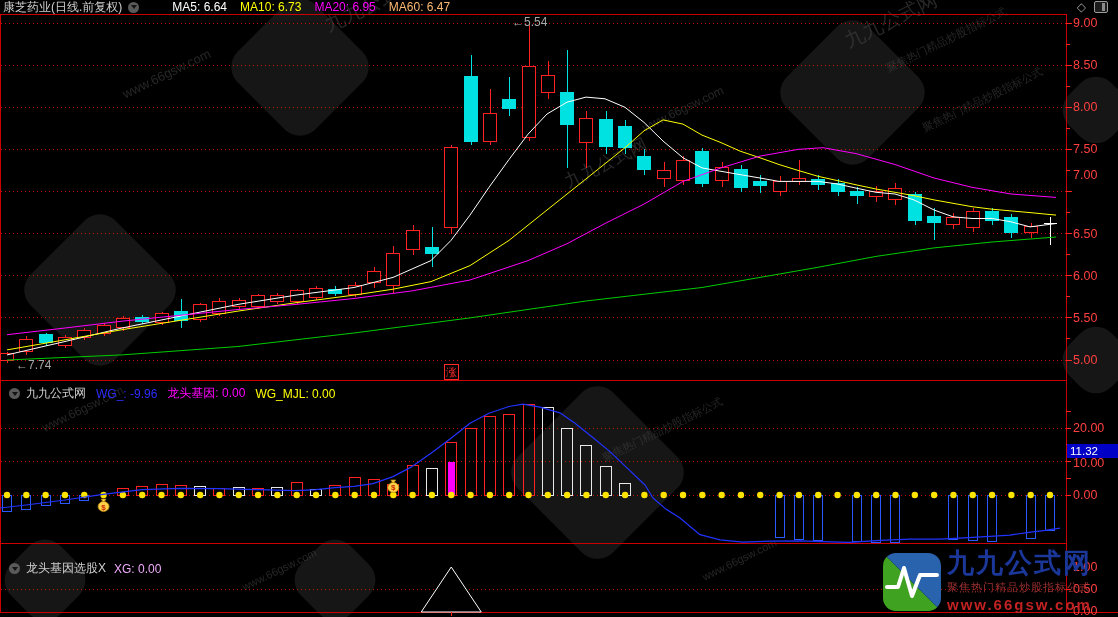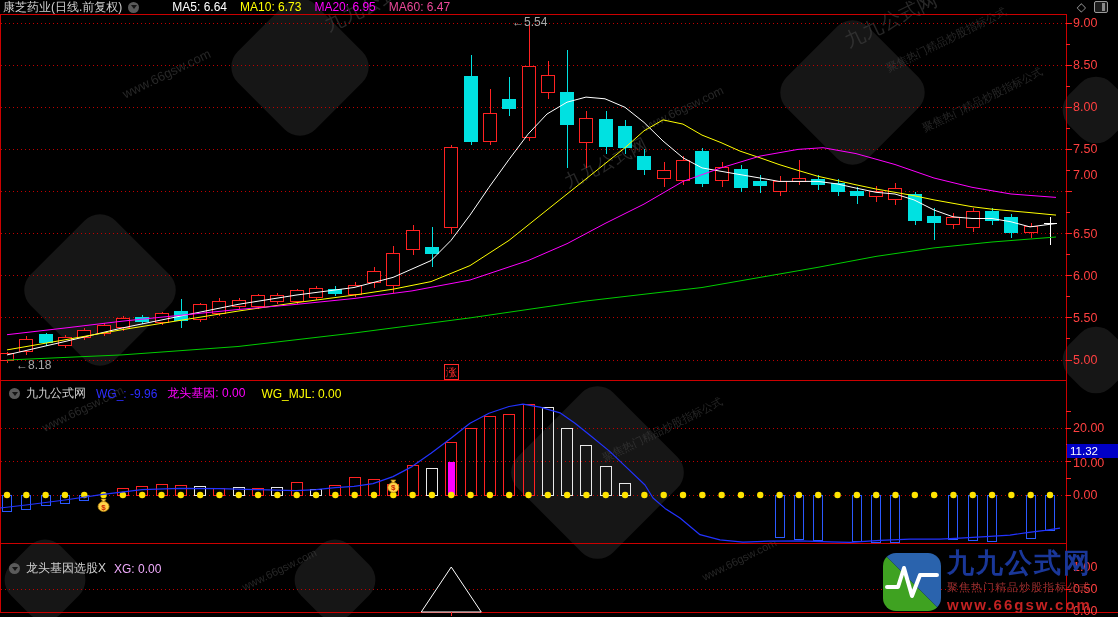--- a/index.html
+++ b/index.html
@@ -22,21 +22,21 @@
   .winicon i{position:absolute;right:2px;top:1px;bottom:1px;width:3px;background:#8a8a8a;}
   
   .axlab{position:absolute;left:1073px;width:44px;color:#ff4040;font-size:12.5px;z-index:2;}
   .valbox{position:absolute;left:1067px;top:444px;width:51px;height:14px;background:#0000c6;
           color:#fff;font-size:11.5px;line-height:14px;padding-left:3px;z-index:2;}
   
   .phead{position:absolute;left:3px;display:flex;align-items:center;font-size:12px;z-index:2;white-space:nowrap;}
   .phead .t{color:#cfcfcf;margin-left:6px;}
   .c-blue{color:#2d2dff;margin-left:10px;}
   .c-mag{color:#ff00ff;margin-left:10px;}
-  .c-yel{color:#ffff00;margin-left:16px;}
+  .c-yel{color:#ffff00;margin-left:10px;}
   .c-gray{color:#f0abfc;margin-left:8px;}
   
   .ann{position:absolute;color:#a8a8a8;font-size:12px;z-index:2;white-space:nowrap;}
   .zhang{position:absolute;left:444px;top:364px;width:13px;height:14px;border:1px solid #ff2a2a;
          color:#ff2a2a;font-size:11px;line-height:14px;text-align:center;z-index:2;}
   
   .wm-d{position:absolute;background:#161616;border-radius:22px;transform:rotate(45deg);z-index:0;}
   .wm-t{position:absolute;color:#414141;opacity:.6;white-space:nowrap;z-index:0;
         transform:rotate(-26deg);transform-origin:left top;}
   .corner{position:absolute;left:883px;top:550px;display:flex;align-items:center;z-index:5;}
@@ -342,40 +342,40 @@
     </svg>
 
   <div class="topbar">
     <span class="title">康芝药业(日线.前复权)</span>
     <span class="cicon">
         <i></i>
       </span>
     <span class="ma" style="color: rgb(255, 255, 255); margin-left: 33px;">MA5: 6.64</span>
     <span class="ma" style="color: rgb(255, 255, 0);">MA10: 6.73</span>
     <span class="ma" style="color: rgb(255, 0, 255);">MA20: 6.95</span>
-    <span class="ma" style="color: #ec4899;">MA60: 6.47</span>
+    <span class="ma" style="color: #fdba74;">MA60: 6.47</span>
     <span class="spacer"></span>
     <span class="dico">◇</span>
     <span class="winicon">
         <i></i>
       </span>
   </div>
 
   <div class="axlab" style="top:16px">9.00</div>
   <div class="axlab" style="top:58px">8.50</div>
   <div class="axlab" style="top:100px">8.00</div>
   <div class="axlab" style="top:142px">7.50</div>
   <div class="axlab" style="top:168px">7.00</div>
   <div class="axlab" style="top:227px">6.50</div>
   <div class="axlab" style="top:269px">6.00</div>
   <div class="axlab" style="top:311px">5.50</div>
   <div class="axlab" style="top:353px">5.00</div>
 
   <div class="ann" style="left:512px;top:15px">←5.54</div>
-  <div class="ann" style="left:16px;top:358px">←8.18</div>
+  <div class="ann" style="left:16px;top:358px">←7.74</div>
   <div class="zhang">涨</div>
 
   <div class="phead" style="top:385px">
     <span class="cicon">
         <i></i>
       </span>
     <span class="t">九九公式网</span>
     <span class="c-blue">WG_: -9.96</span>
     <span class="c-mag">龙头基因: 0.00</span>
     <span class="c-yel">WG_MJL: 0.00</span>

